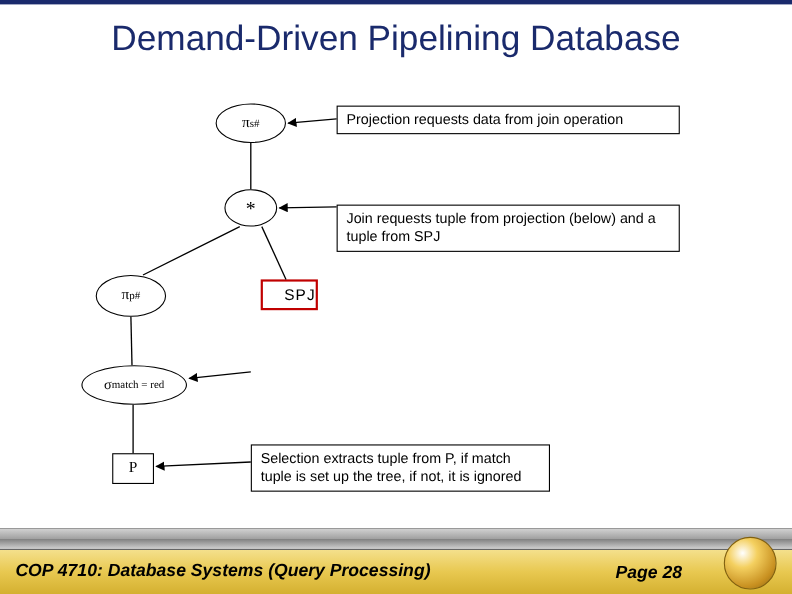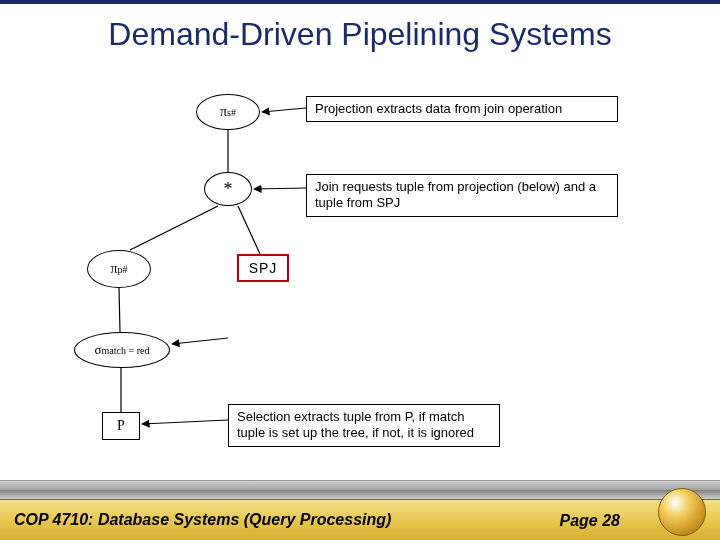--- a/index.html
+++ b/index.html
@@ -54,21 +54,21 @@
     line-height: 1.25;
   }
   .spj {
     position: absolute;
     border: 2px solid #c00000;
     background: #fff;
     font-family: Arial, sans-serif;
     font-size: 14px;
     display: flex;
     align-items: center;
-    justify-content: center;
+    justify-content: flex-end;
     font-weight: normal;
     letter-spacing: 1px;
   }
   .sub { font-size: 10px; vertical-align: sub; }
   svg.arrows {
     position: absolute;
     inset: 0;
     width: 720px;
     height: 540px;
     pointer-events: none;
@@ -122,21 +122,21 @@
     border: 1px solid #806010;
   }
 </style>
 </head>
 <body>
 
 <div class="slide">
 
   <div class="top-border"></div>
 
-  <h1 class="title">Demand-Driven Pipelining Systems</h1>
+  <h1 class="title">Demand-Driven Pipelining Database</h1>
 
   <div class="node ellipse" style="left:196px; top:94px; width:64px; height:36px;">
     <span>π</span>
       <span class="sub">s#</span>
   </div>
 
   <div class="node ellipse" style="left:204px; top:172px; width:48px; height:34px; font-size:18px;">
     <span>*</span>
   </div>
 
@@ -151,22 +151,22 @@
 
   <div class="node ellipse" style="left:74px; top:332px; width:96px; height:36px; font-size:13px;">
     <span>σ</span>
       <span class="sub">match = red</span>
   </div>
 
   <div class="node rect" style="left:102px; top:412px; width:38px; height:28px;">
     <span>P</span>
   </div>
 
-  <div class="annot" style="left:306px; top:96px; width:312px;">Projection extracts data from join operation</div>
-  <div class="annot" style="left:306px; top:174px; width:312px;">Join requests tuple from projection (below) and a tuple from SPJ</div>
+  <div class="annot" style="left:306px; top:96px; width:312px;">Projection requests data from join operation</div>
+  <div class="annot" style="left:306px; top:186px; width:312px;">Join requests tuple from projection (below) and a tuple from SPJ</div>
   <div class="annot" style="left:228px; top:404px; width:272px;">Selection extracts tuple from P, if match tuple is set up the tree, if not, it is ignored</div>
 
   <svg class="arrows">
     <defs>
       <marker id="ah" viewBox="0 0 10 10" refX="9" refY="5" markerWidth="7" markerHeight="7" orient="auto-start-reverse">
         <path d="M 0 0 L 10 5 L 0 10 z" fill="#000"></path>
       </marker>
     </defs>
 
     <line x1="228" y1="130" x2="228" y2="172" stroke="#000" stroke-width="1.2"></line>

